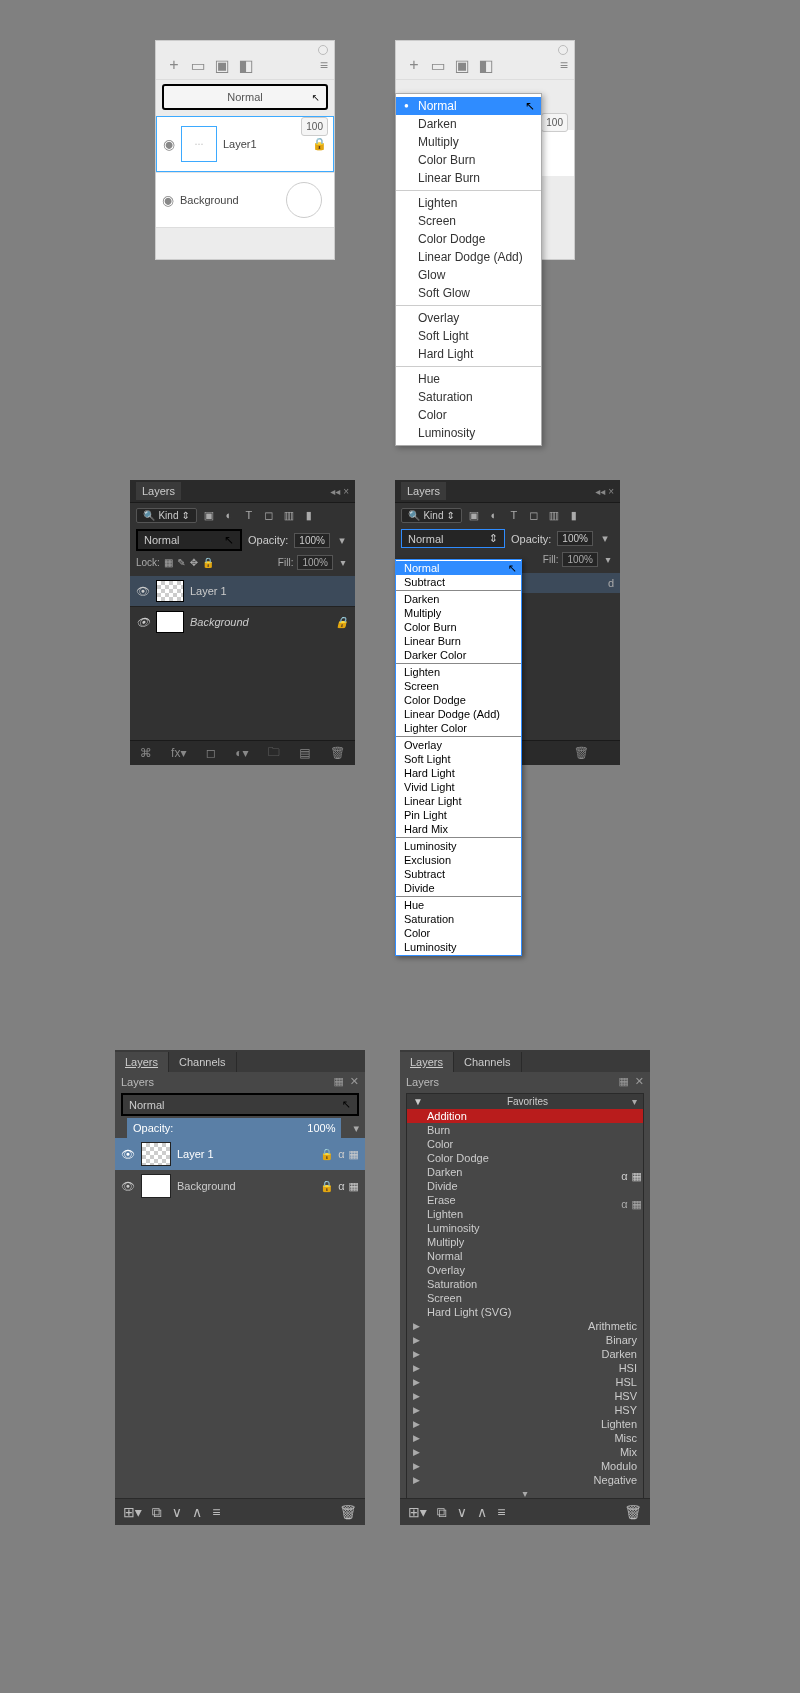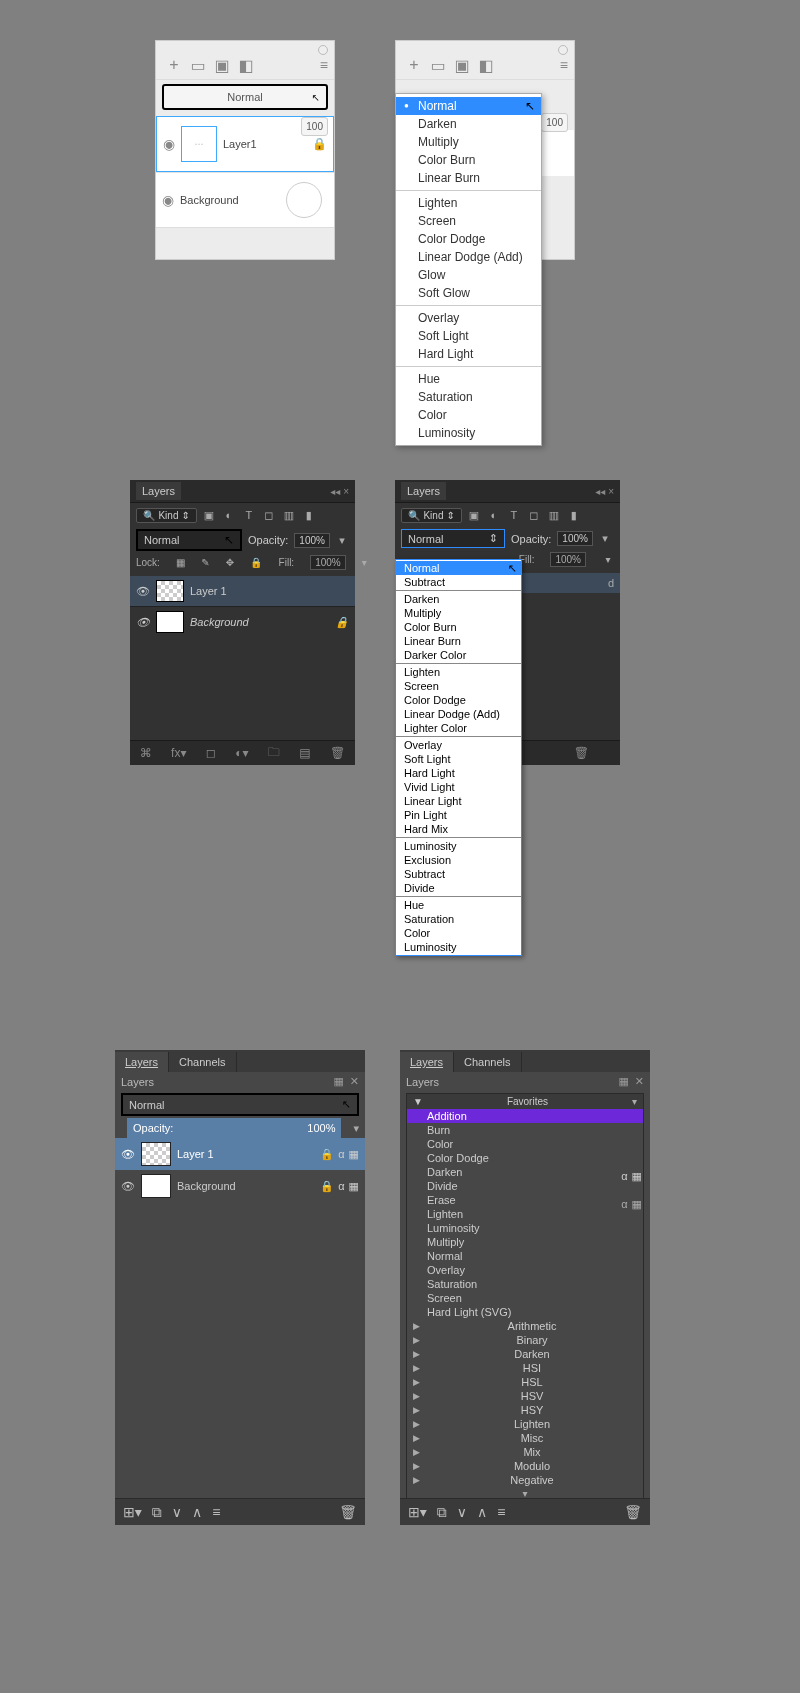--- a/index.html
+++ b/index.html
@@ -39,21 +39,21 @@
   .ps .tabbar .tab{padding:3px 6px;background:#3a3a3a;}
   .ps .tabbar .rt{margin-left:auto;font-size:10px;color:#888;}
   .ps .filterRow{display:flex;align-items:center;gap:4px;padding:4px 6px;}
   .ps .filterRow .kind{background:#252525;border:1px solid #555;border-radius:2px;padding:1px 6px;font-size:10px;display:flex;align-items:center;gap:3px;}
   .ps .filterRow .ficon{width:16px;height:16px;display:flex;align-items:center;justify-content:center;font-size:11px;color:#aaa;}
   .ps .blendRow{display:flex;align-items:center;padding:2px 6px;gap:6px;}
   .ps .blendSel{background:#252525;border:1px solid #111;padding:2px 6px;width:90px;display:flex;align-items:center;justify-content:space-between;}
   .psA .blendSel{border:2px solid #000;}
   .ps .numBox{background:#252525;border:1px solid #555;padding:1px 4px;font-size:10px;}
   .ps .arrowBtn{width:12px;text-align:center;color:#aaa;}
-  .ps .lockRow{display:flex;align-items:center;gap:16px;padding:2px 6px;font-size:10px;color:#aaa;}
+  .ps .lockRow{display:flex;align-items:center;gap:4px;padding:2px 6px;font-size:10px;color:#aaa;}
   .ps .layerList{margin-top:4px;}
   .ps .lrow{display:flex;align-items:center;gap:6px;padding:4px 6px;background:#3c4a5a;}
   .ps .lrow.bg{background:#323232;border-top:1px solid #222;font-style:italic;}
   .ps .lrow .eye{width:14px;color:#ccc;}
   .ps .lrow .thumb{width:26px;height:20px;background:#fff;border:1px solid #000;}
   .ps .lrow .thumb.chk{background:repeating-conic-gradient(#ccc 0 25%,#fff 0 50%) 0 0/8px 8px;}
   .ps .lrow .lock{margin-left:auto;color:#aaa;}
   .ps .bottomBar{position:absolute;bottom:0;left:0;right:0;height:24px;background:#2a2a2a;display:flex;align-items:center;justify-content:space-around;font-size:12px;color:#888;border-top:1px solid #1a1a1a;}
   
   .ddPS{position:absolute;left:395px;top:559px;width:125px;background:#fff;border:1px solid #2f8cff;box-shadow:2px 2px 5px rgba(0,0,0,.4);font-size:11px;color:#000;}
@@ -81,22 +81,22 @@
   .kr .layerRow .thumb{width:28px;height:22px;background:#fff;border:1px solid #222;}
   .kr .layerRow .thumb.chk{background:repeating-conic-gradient(#ccc 0 25%,#fff 0 50%) 0 0/8px 8px;}
   .kr .layerRow .rt{margin-left:auto;display:flex;gap:4px;color:#ccc;}
   .kr .bottomBar{position:absolute;bottom:0;left:0;right:0;height:26px;background:#3a3a3a;display:flex;align-items:center;gap:10px;padding:0 8px;color:#bbb;font-size:14px;border-top:1px solid #2a2a2a;}
   .kr .bottomBar .trash{margin-left:auto;}
   
   .krList{margin:2px 6px;border:1px solid #2a2a2a;background:#474747;}
   .krList .hdr{display:flex;align-items:center;padding:2px 6px;background:#3a3a3a;font-size:10px;}
   .krList .hdr .ftitle{flex:1;text-align:center;}
   .krList .row{display:flex;align-items:center;padding:1px 6px;font-size:11px;color:#ccc;}
-  .krList .row.sel{background:#6d28d9;color:#fff;}
-  .krList .row .lbl.center{flex:1;text-align:center;}
+  .krList .row.sel{background:#b91c1c;color:#fff;}
+  .krList .row .lbl.center{flex:1;text-align:right;}
   .krList .row .tri{width:14px;font-size:9px;color:#aaa;}
   .krList .more{text-align:center;color:#aaa;font-size:10px;padding:1px;}
   
   .cursorG{font-size:12px;color:#000;}
   
   .windowDot{position:absolute;top:4px;right:6px;width:8px;height:8px;border:1px solid #bbb;border-radius:50%;background:#eee;}
 </style>
 </head>
 <body>
 

